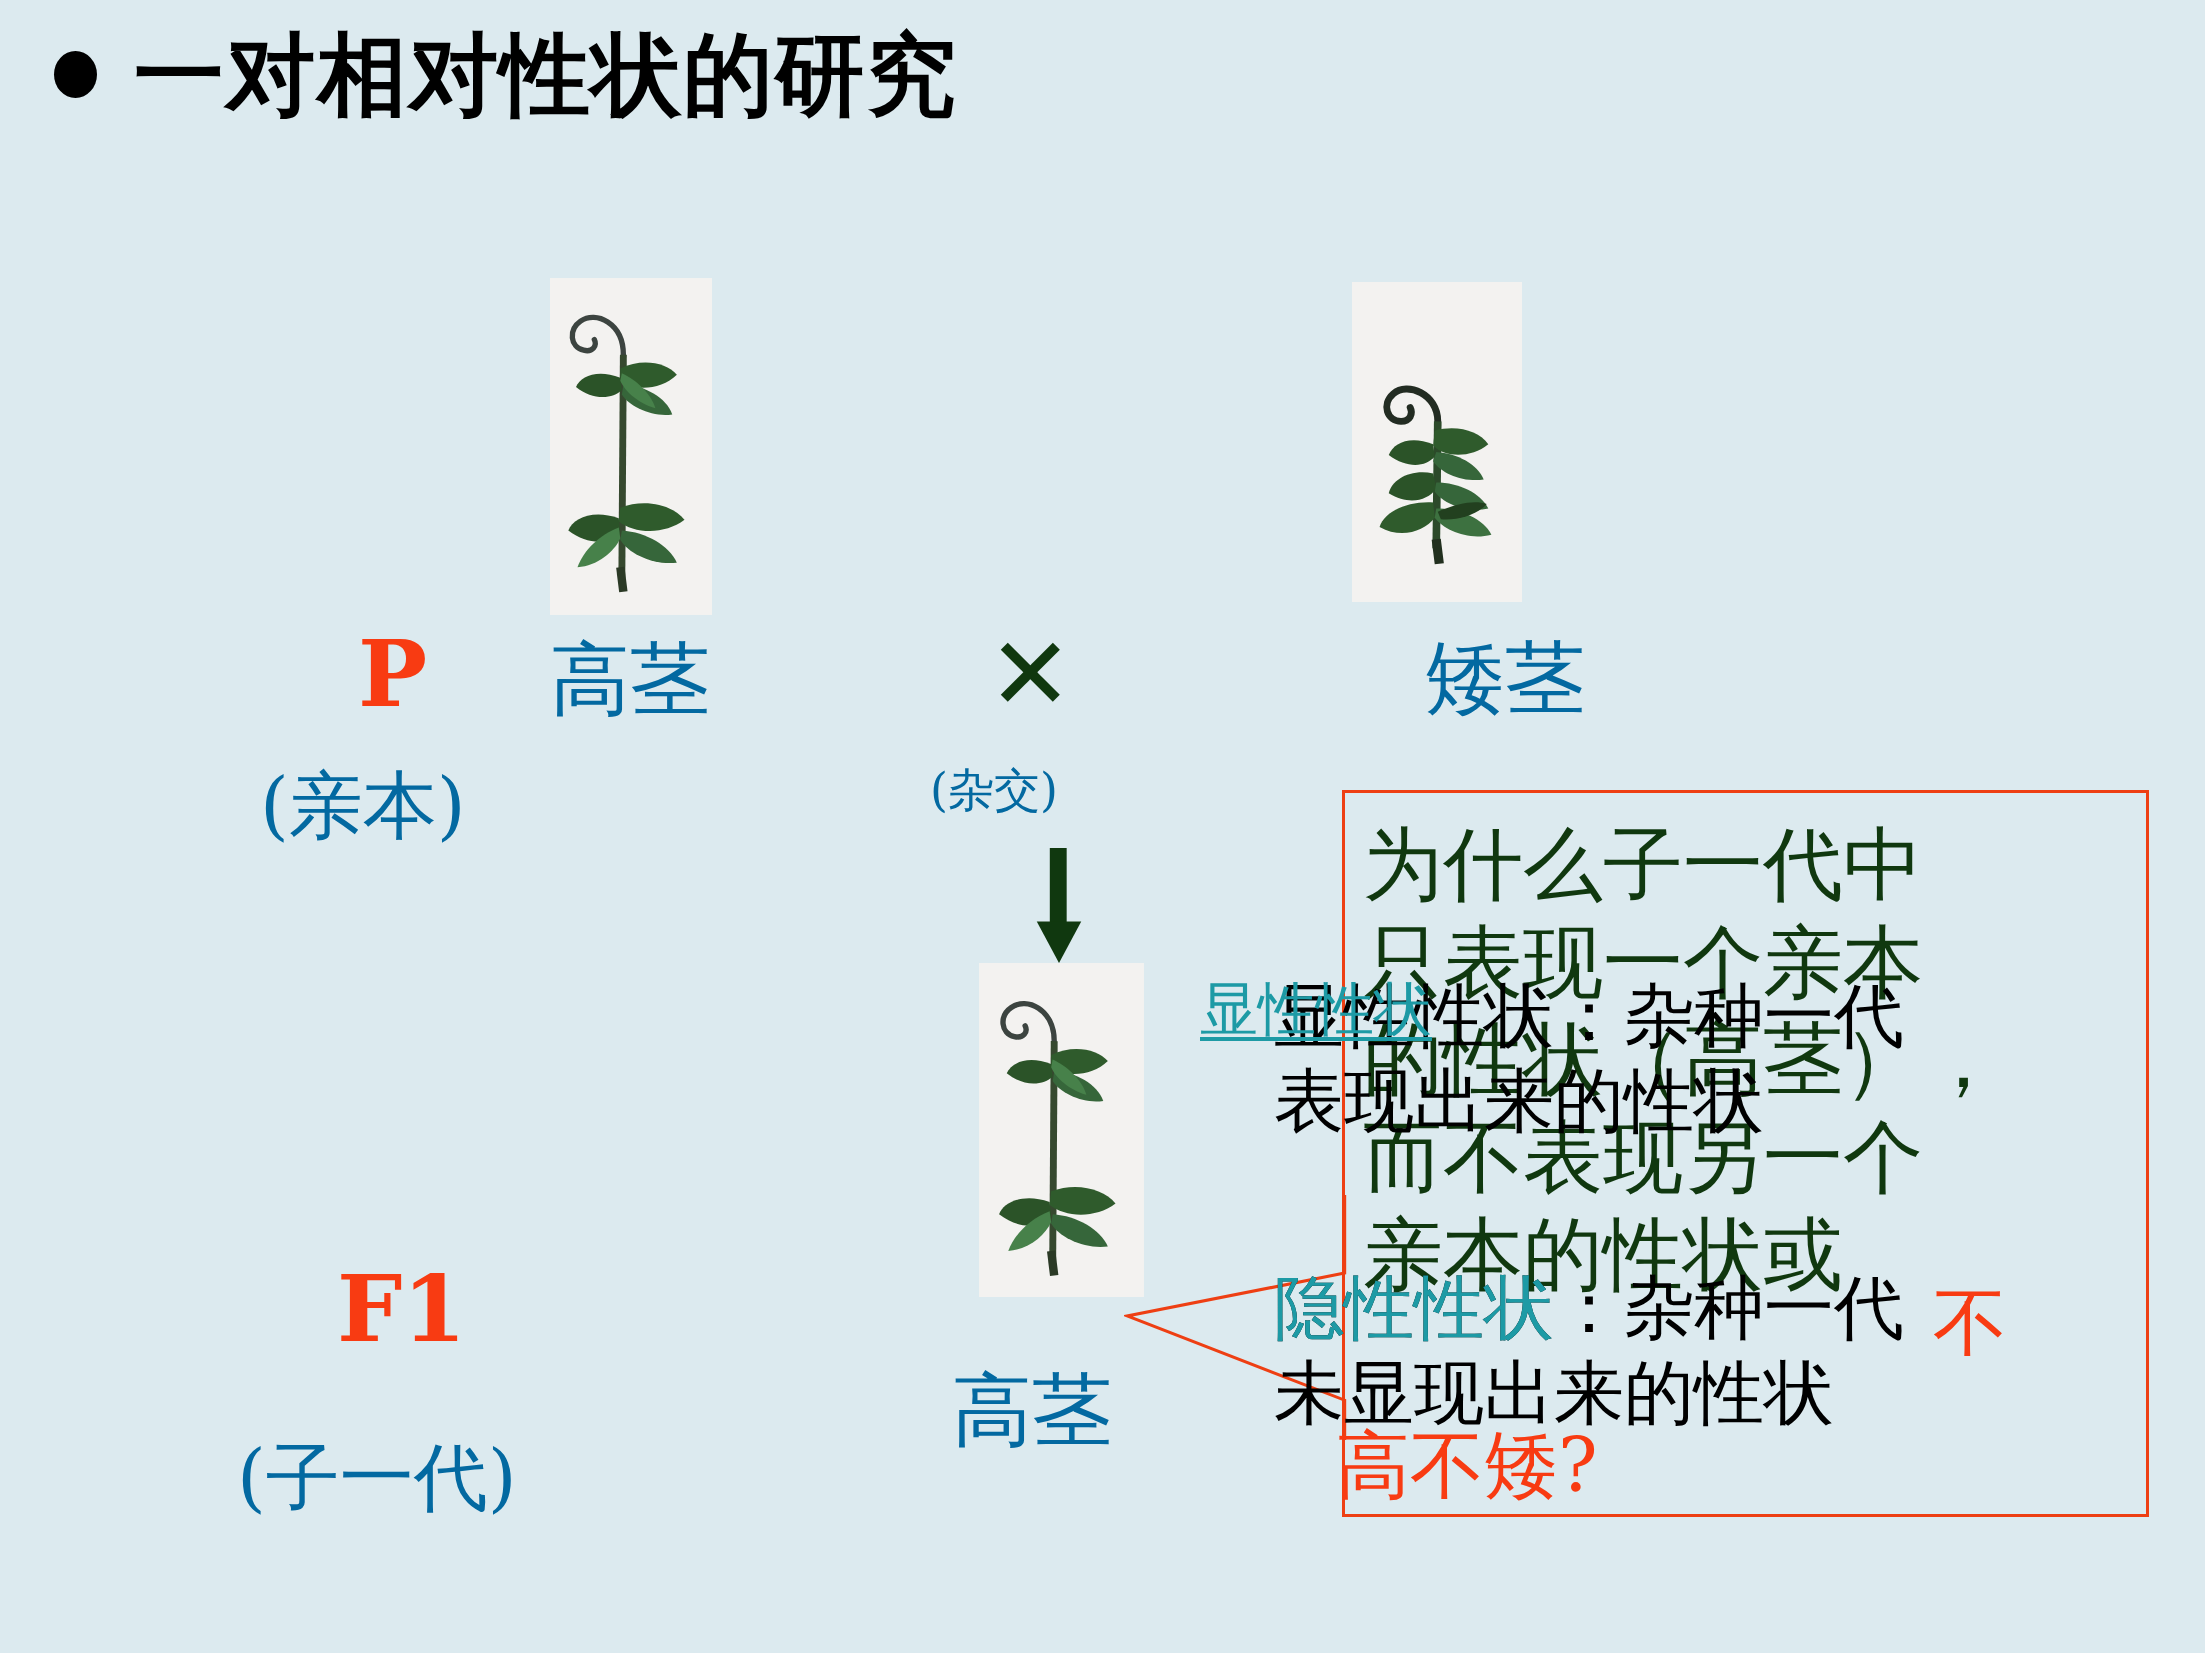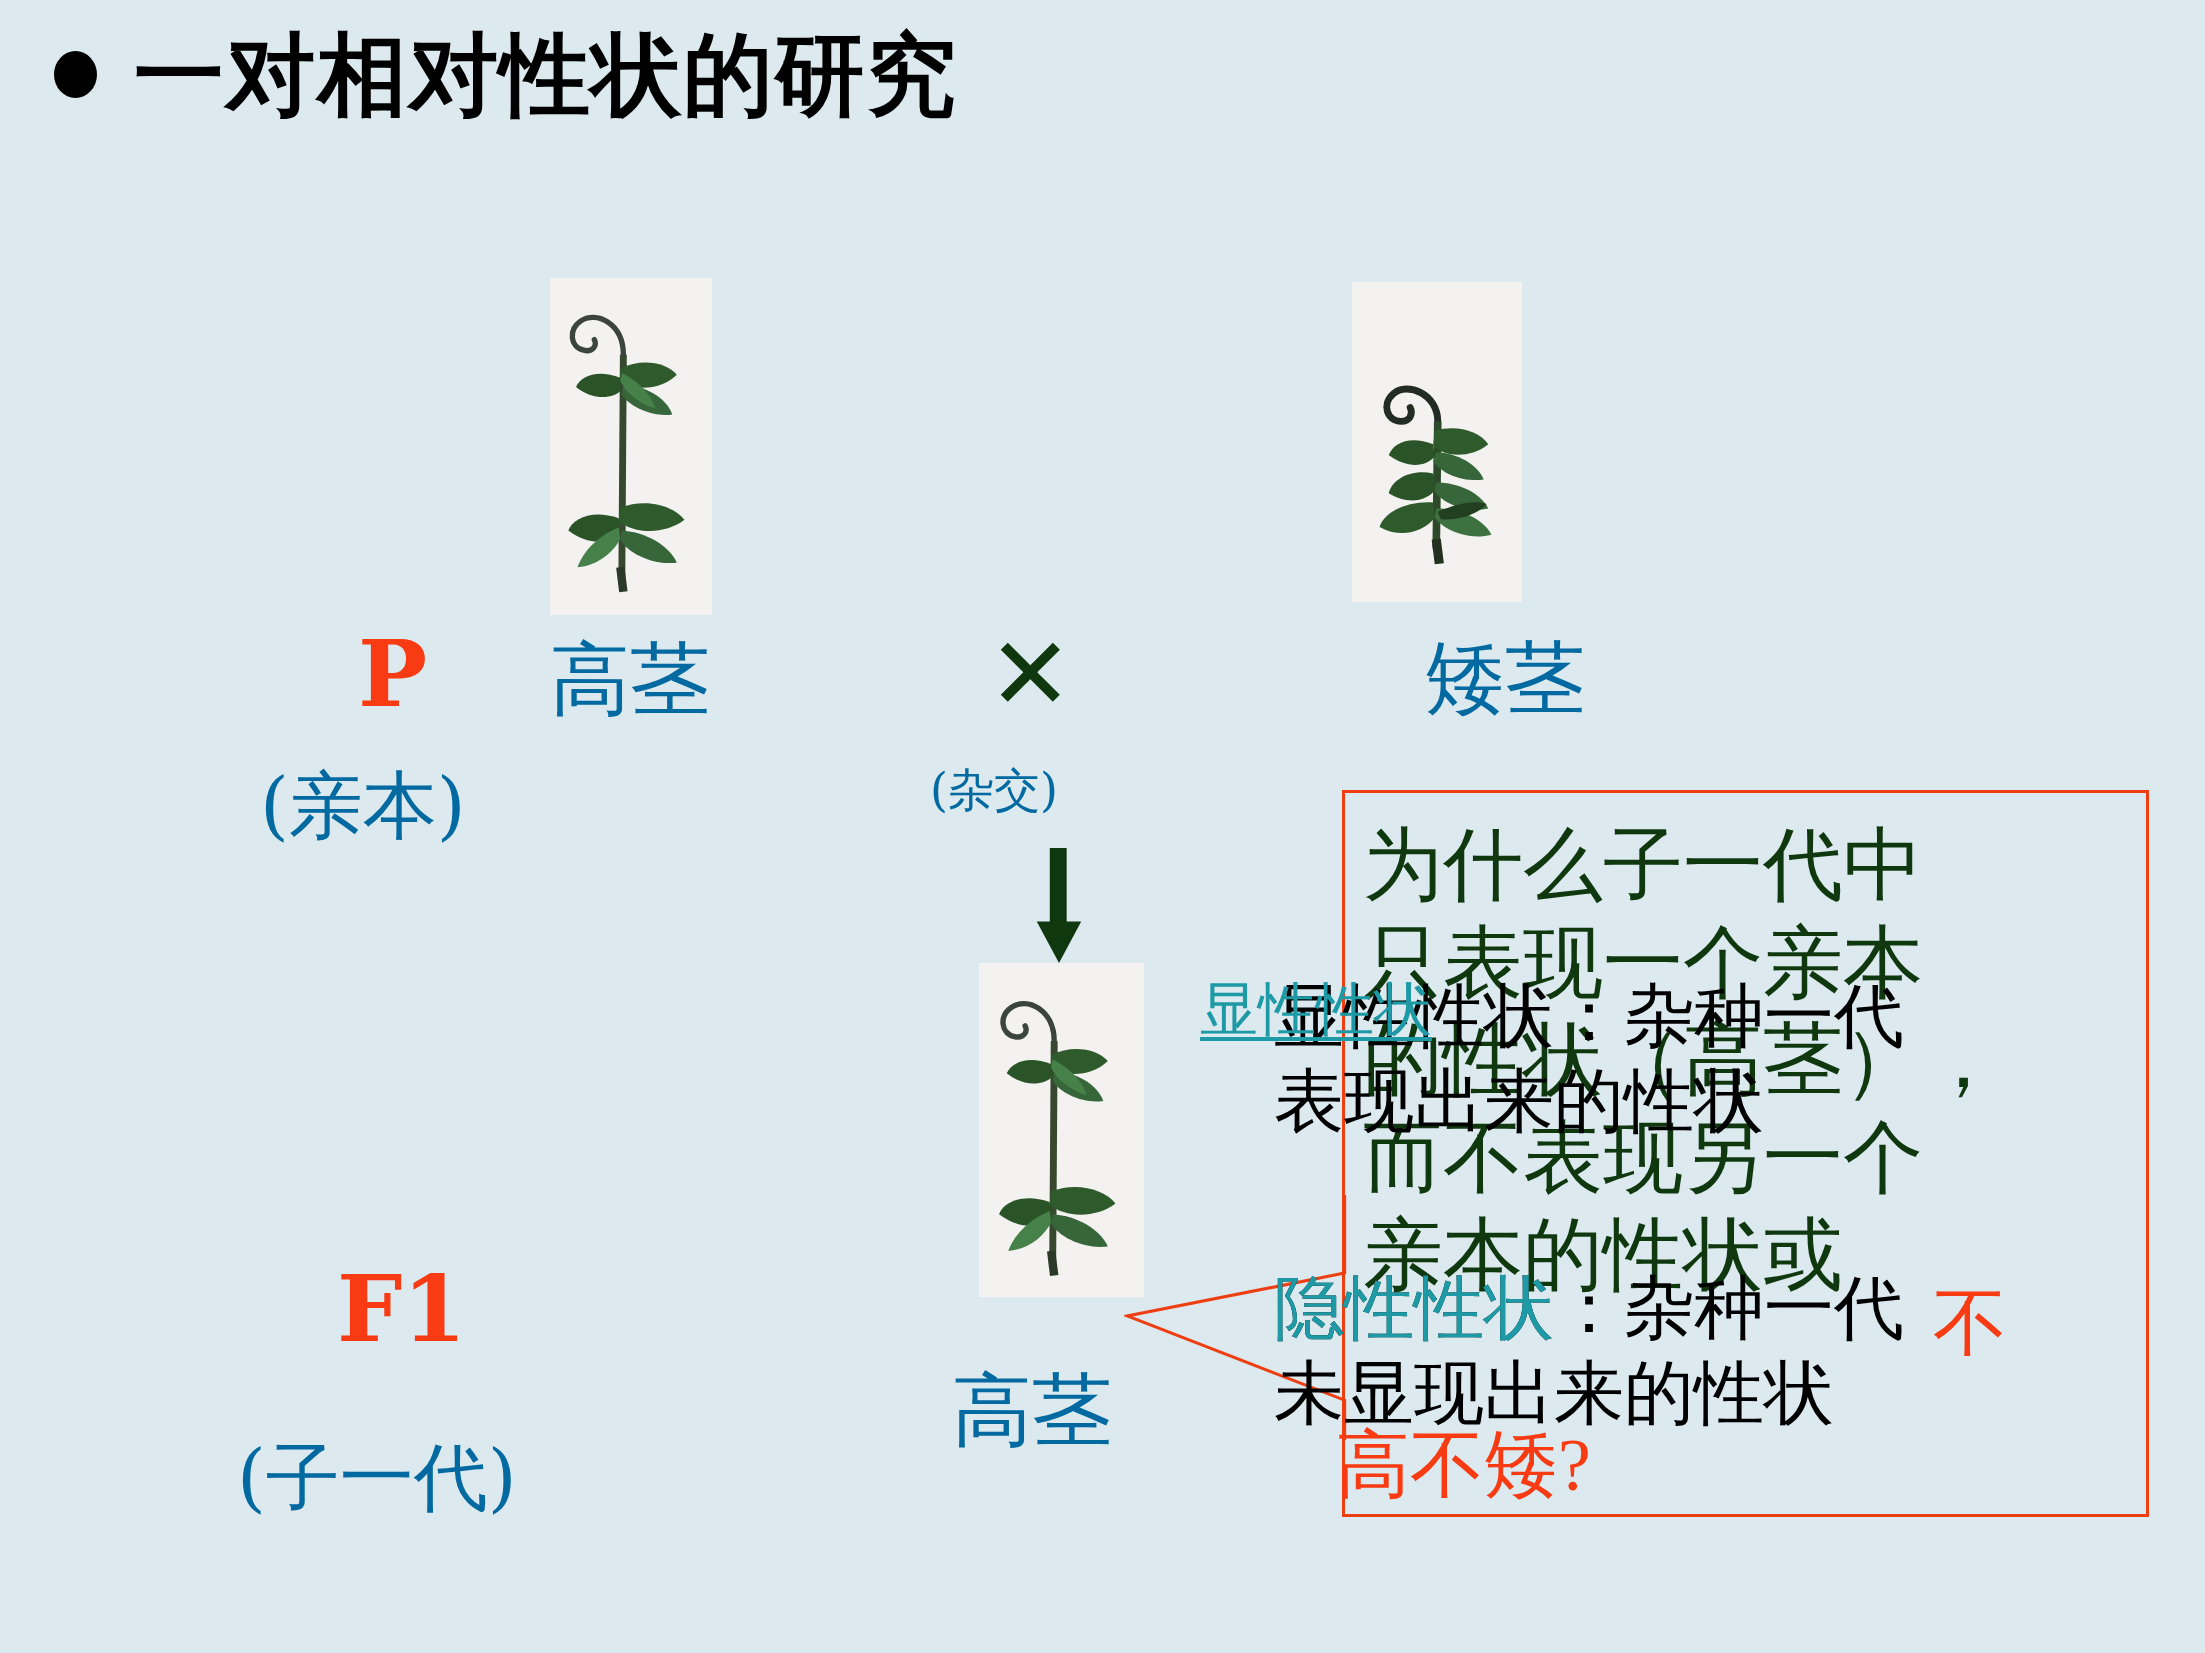--- a/index.html
+++ b/index.html
@@ -156,21 +156,20 @@
   
   #emph-red-1 {
     left: 1933px; top: 1277px;
     font-size: 74px;
     color: #f83b12;
   }
   #emph-red-2 {
     left: 1336px; top: 1420px;
     font-size: 74px;
     color: #f83b12;
-    font-family: Liberation Serif, serif;
   }
 </style>
 </head>
 <body>
 
 <div id="stage" class="abs">
 
   <div id="title-row" class="abs">
     <span id="title-bullet"></span>
     <span id="title-text">一对相对性状的研究</span>

